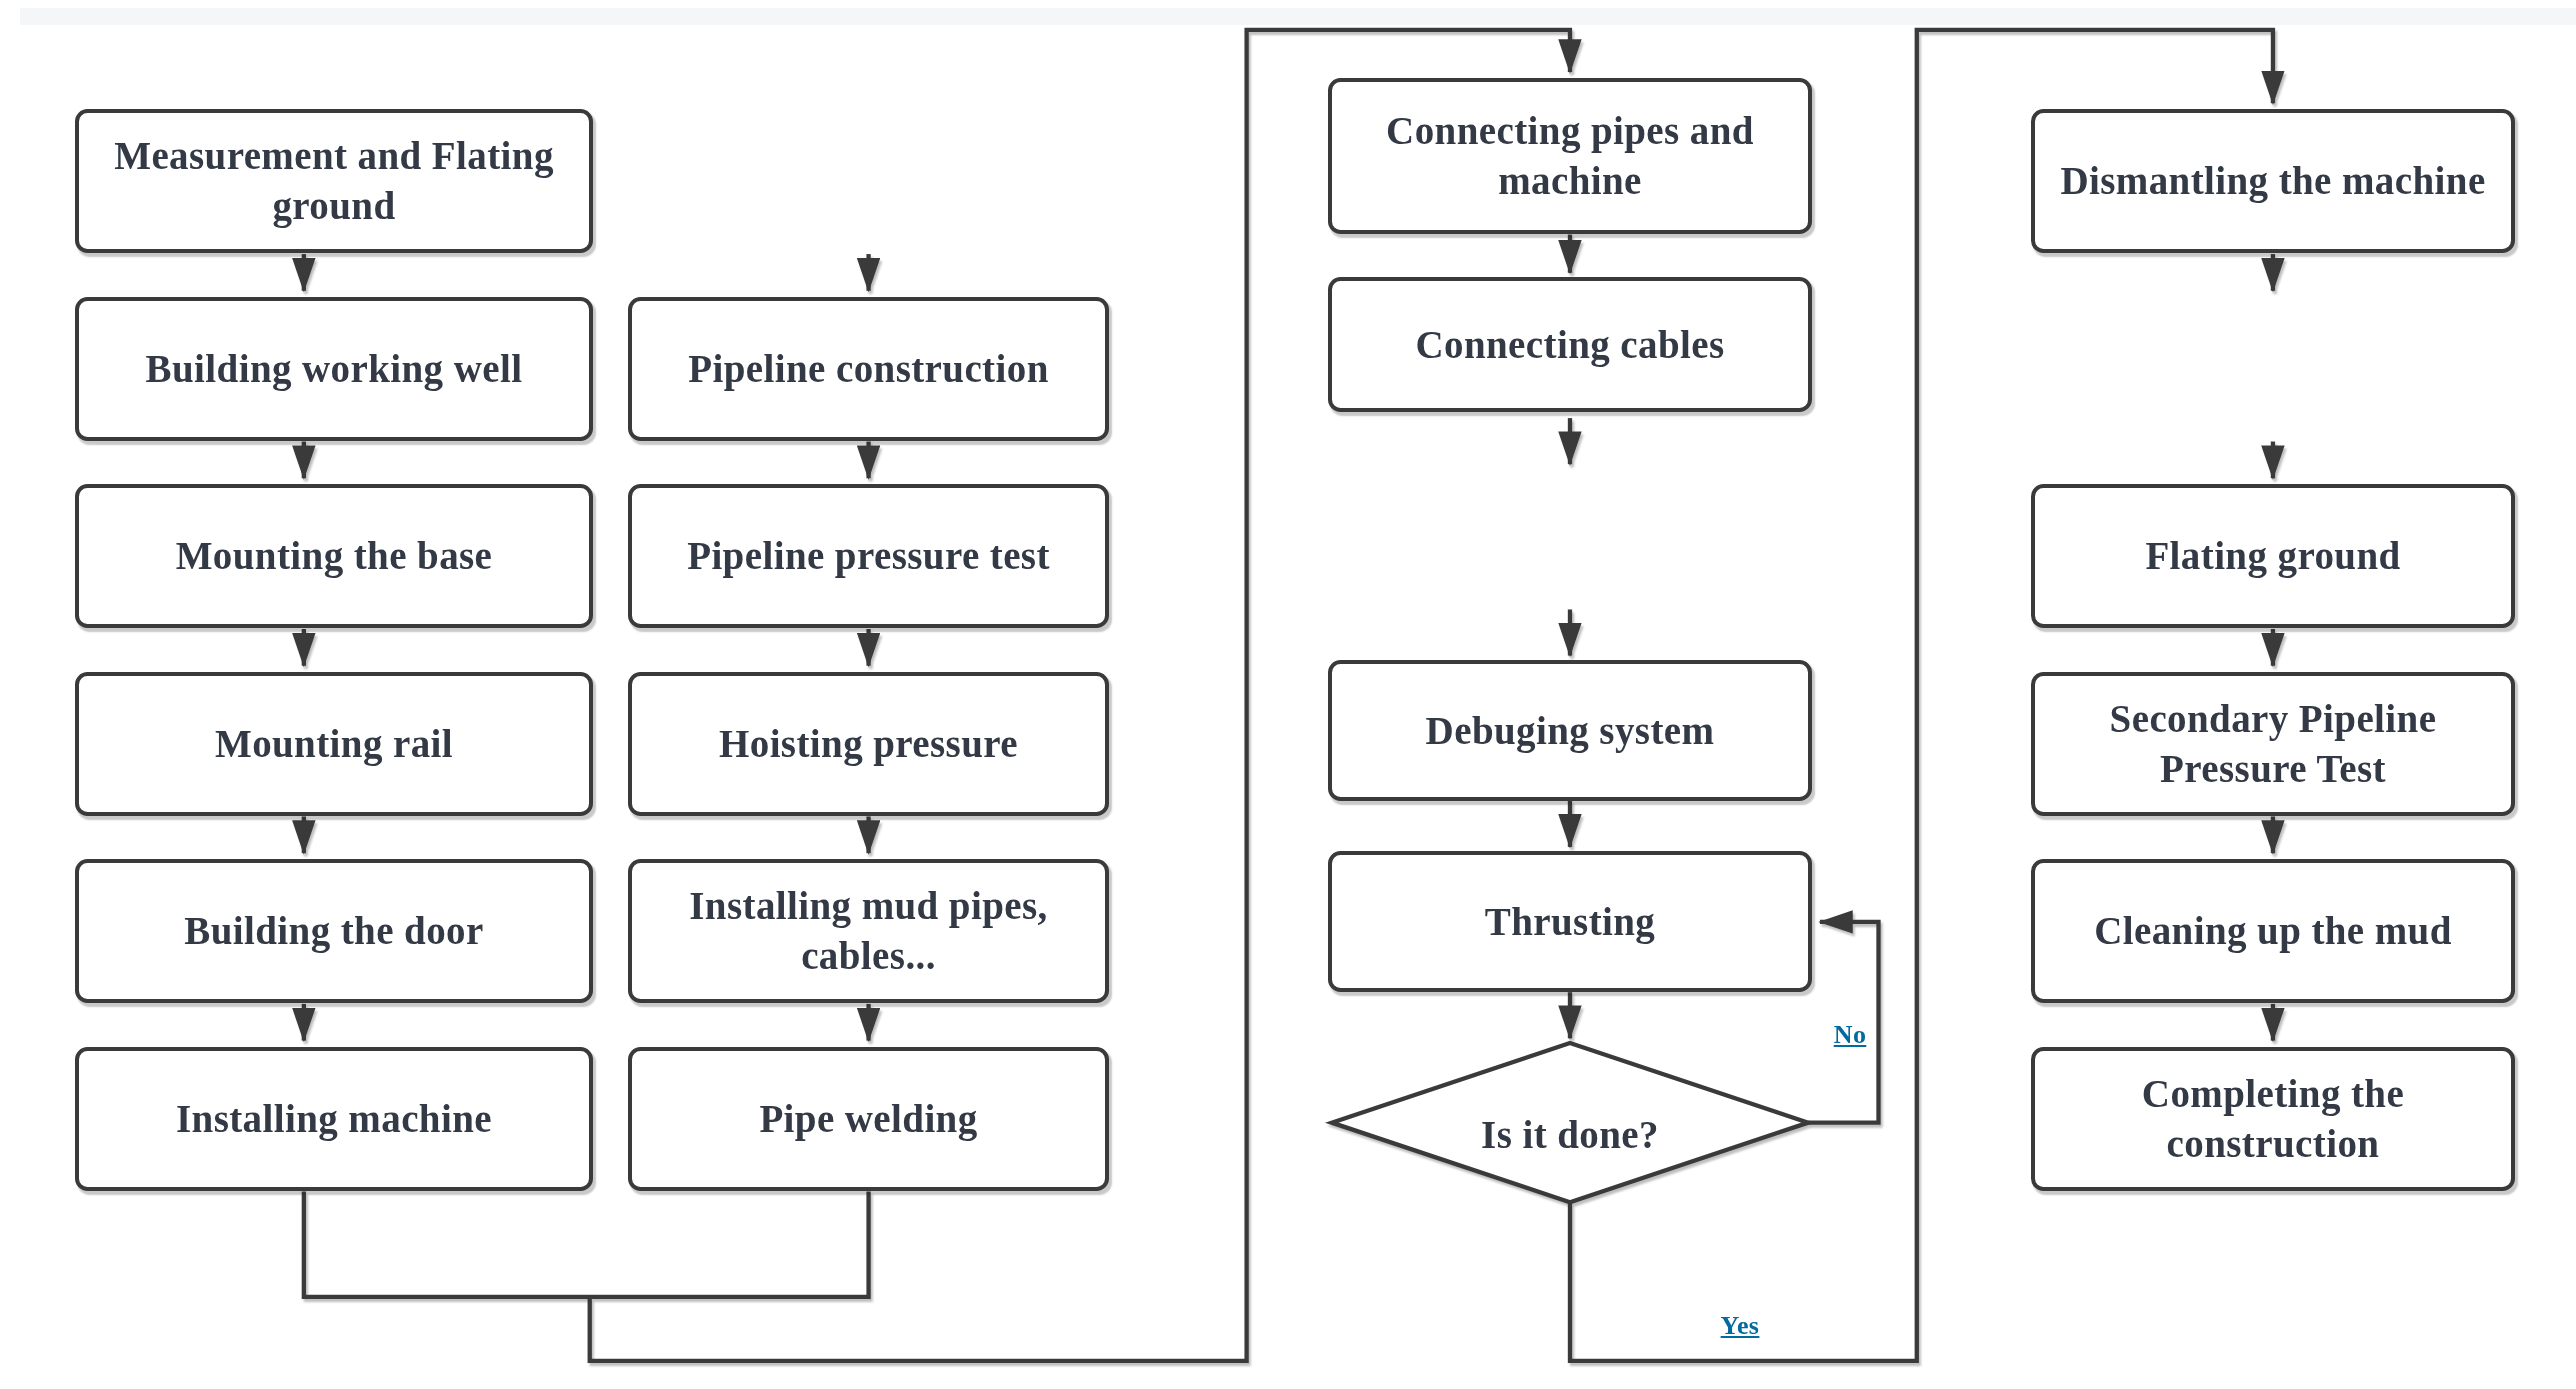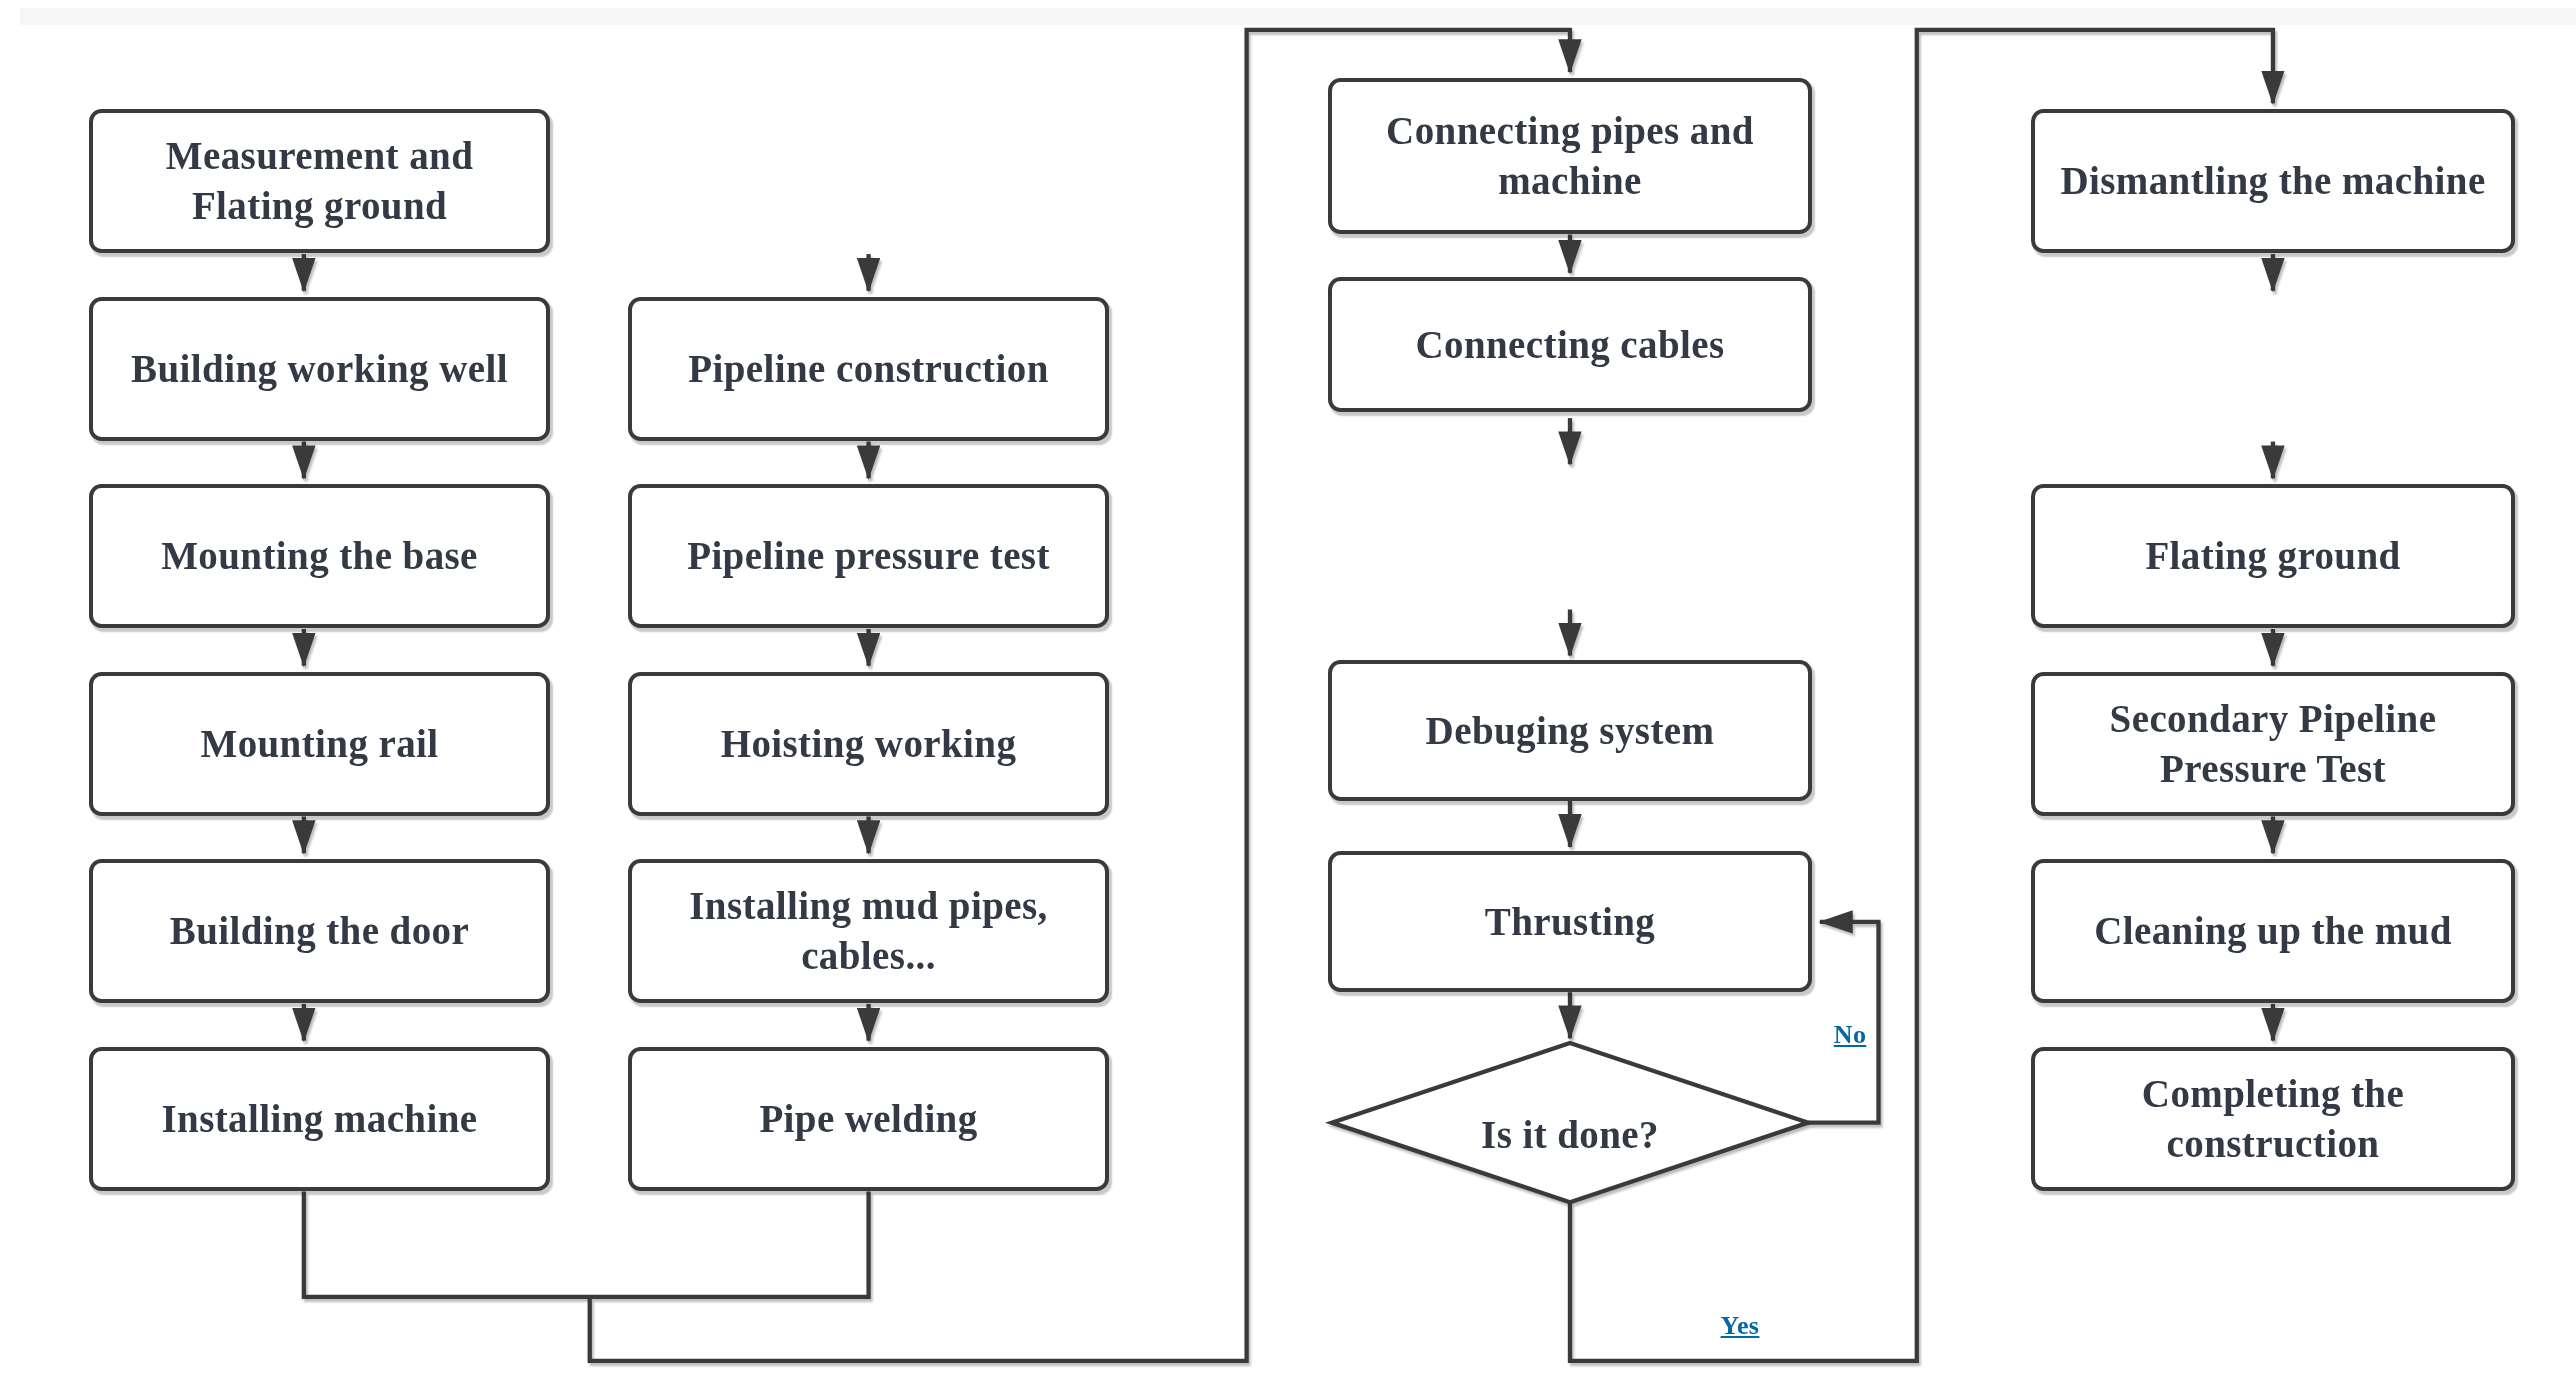--- a/index.html
+++ b/index.html
@@ -24,21 +24,21 @@
     border:4.7px solid #3a3a3a;
     border-radius:12.5px;
     display:flex;align-items:center;justify-content:center;
     text-align:center;
     font-weight:bold;font-size:39px;line-height:1.28;
     color:#333a46;letter-spacing:0.4px;
     padding:0 22px;
     box-shadow:2.3px 3.1px 1.6px rgba(40,40,40,0.25);
   }
   
-  .col1{left:89px;width:461px}
+  .col1{left:75px;width:518px}
   .col2{left:628px;width:481px}
   .col3{left:1328px;width:484px}
   .col4{left:2031px;width:484px}
   
   .r1{top:109px;height:144px}
   .r2{top:297px;height:144px}
   .r3{top:484px;height:144px}
   .r4{top:672px;height:144px}
   .r5{top:859px;height:144px}
   .r6{top:1047px;height:144px}
@@ -117,21 +117,21 @@
 
   <div class="node col1 r1">Measurement and Flating ground</div>
   <div class="node col1 r2">Building working well</div>
   <div class="node col1 r3">Mounting the base</div>
   <div class="node col1 r4">Mounting rail</div>
   <div class="node col1 r5">Building the door</div>
   <div class="node col1 r6">Installing machine</div>
 
   <div class="node col2 r2">Pipeline construction</div>
   <div class="node col2 r3">Pipeline pressure test</div>
-  <div class="node col2 r4">Hoisting working</div>
+  <div class="node col2 r4">Hoisting pressure</div>
   <div class="node col2 r5">Installing mud pipes, cables...</div>
   <div class="node col2 r6">Pipe welding</div>
 
   <div class="node col3 c3r1">Connecting pipes and machine</div>
   <div class="node col3 c3r2">Connecting cables</div>
   <div class="node col3 c3r4">Debuging system</div>
   <div class="node col3 c3r5">Thrusting</div>
 
   <div class="node col4 r1">Dismantling the machine</div>
   <div class="node col4 r3">Flating ground</div>

